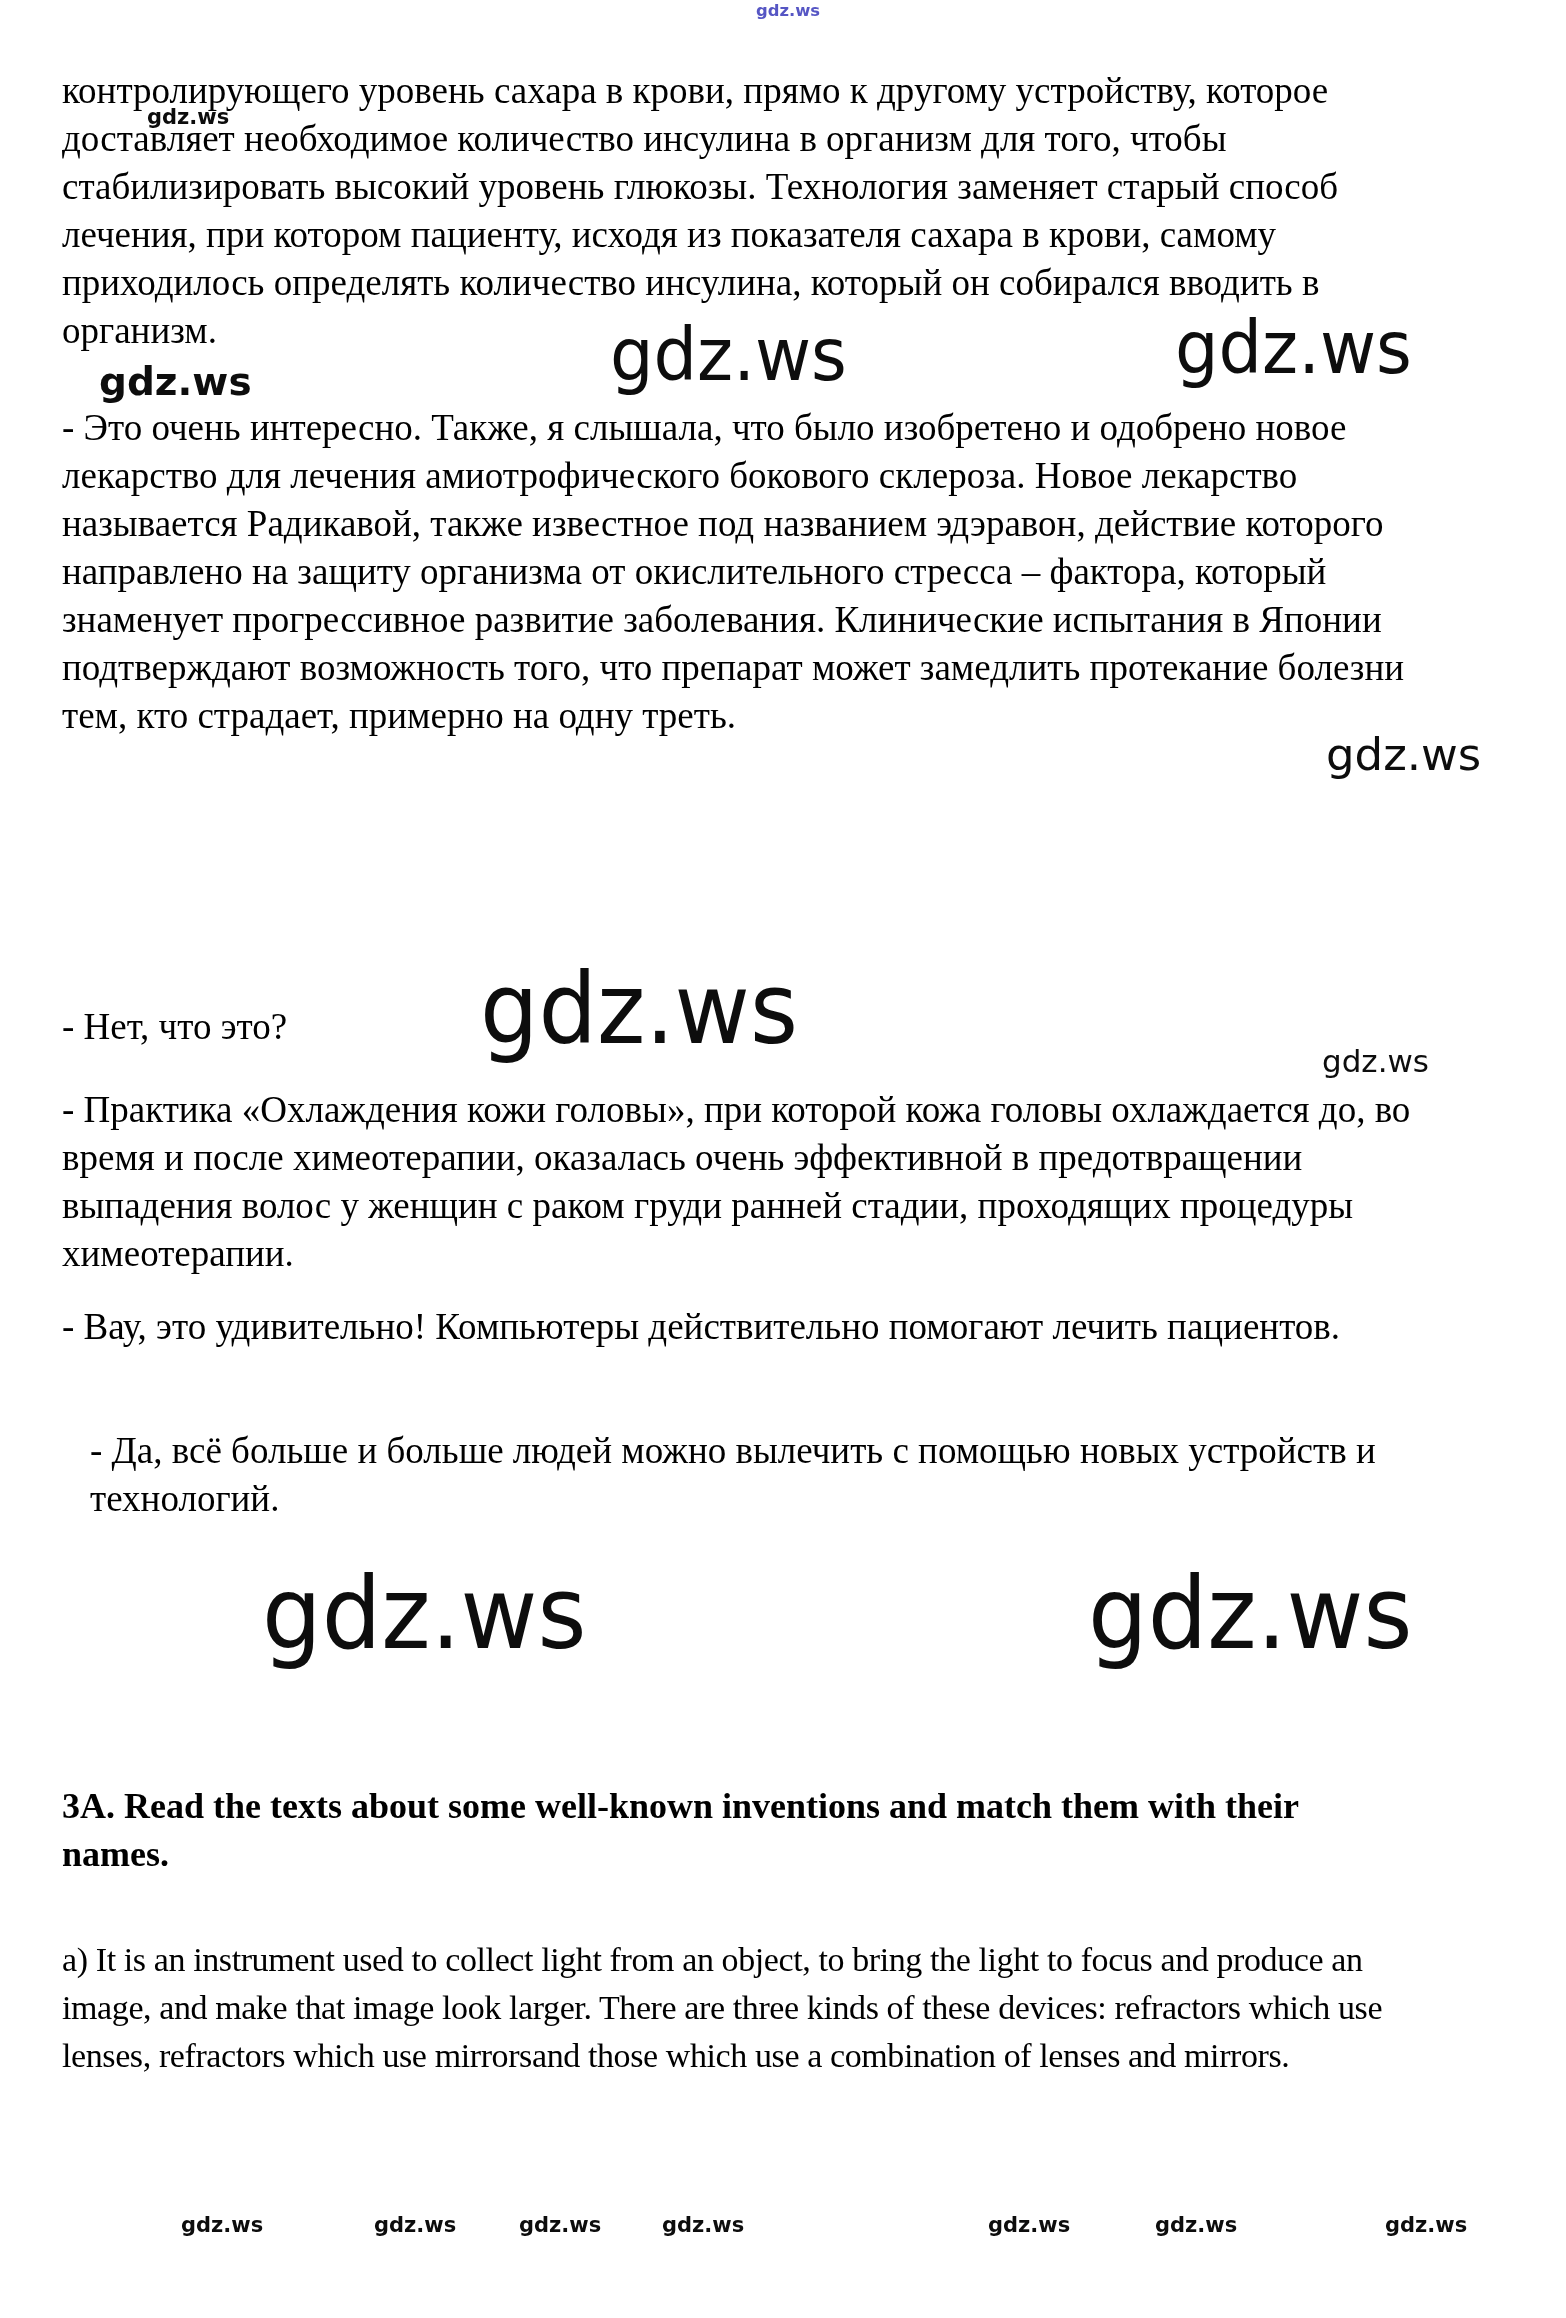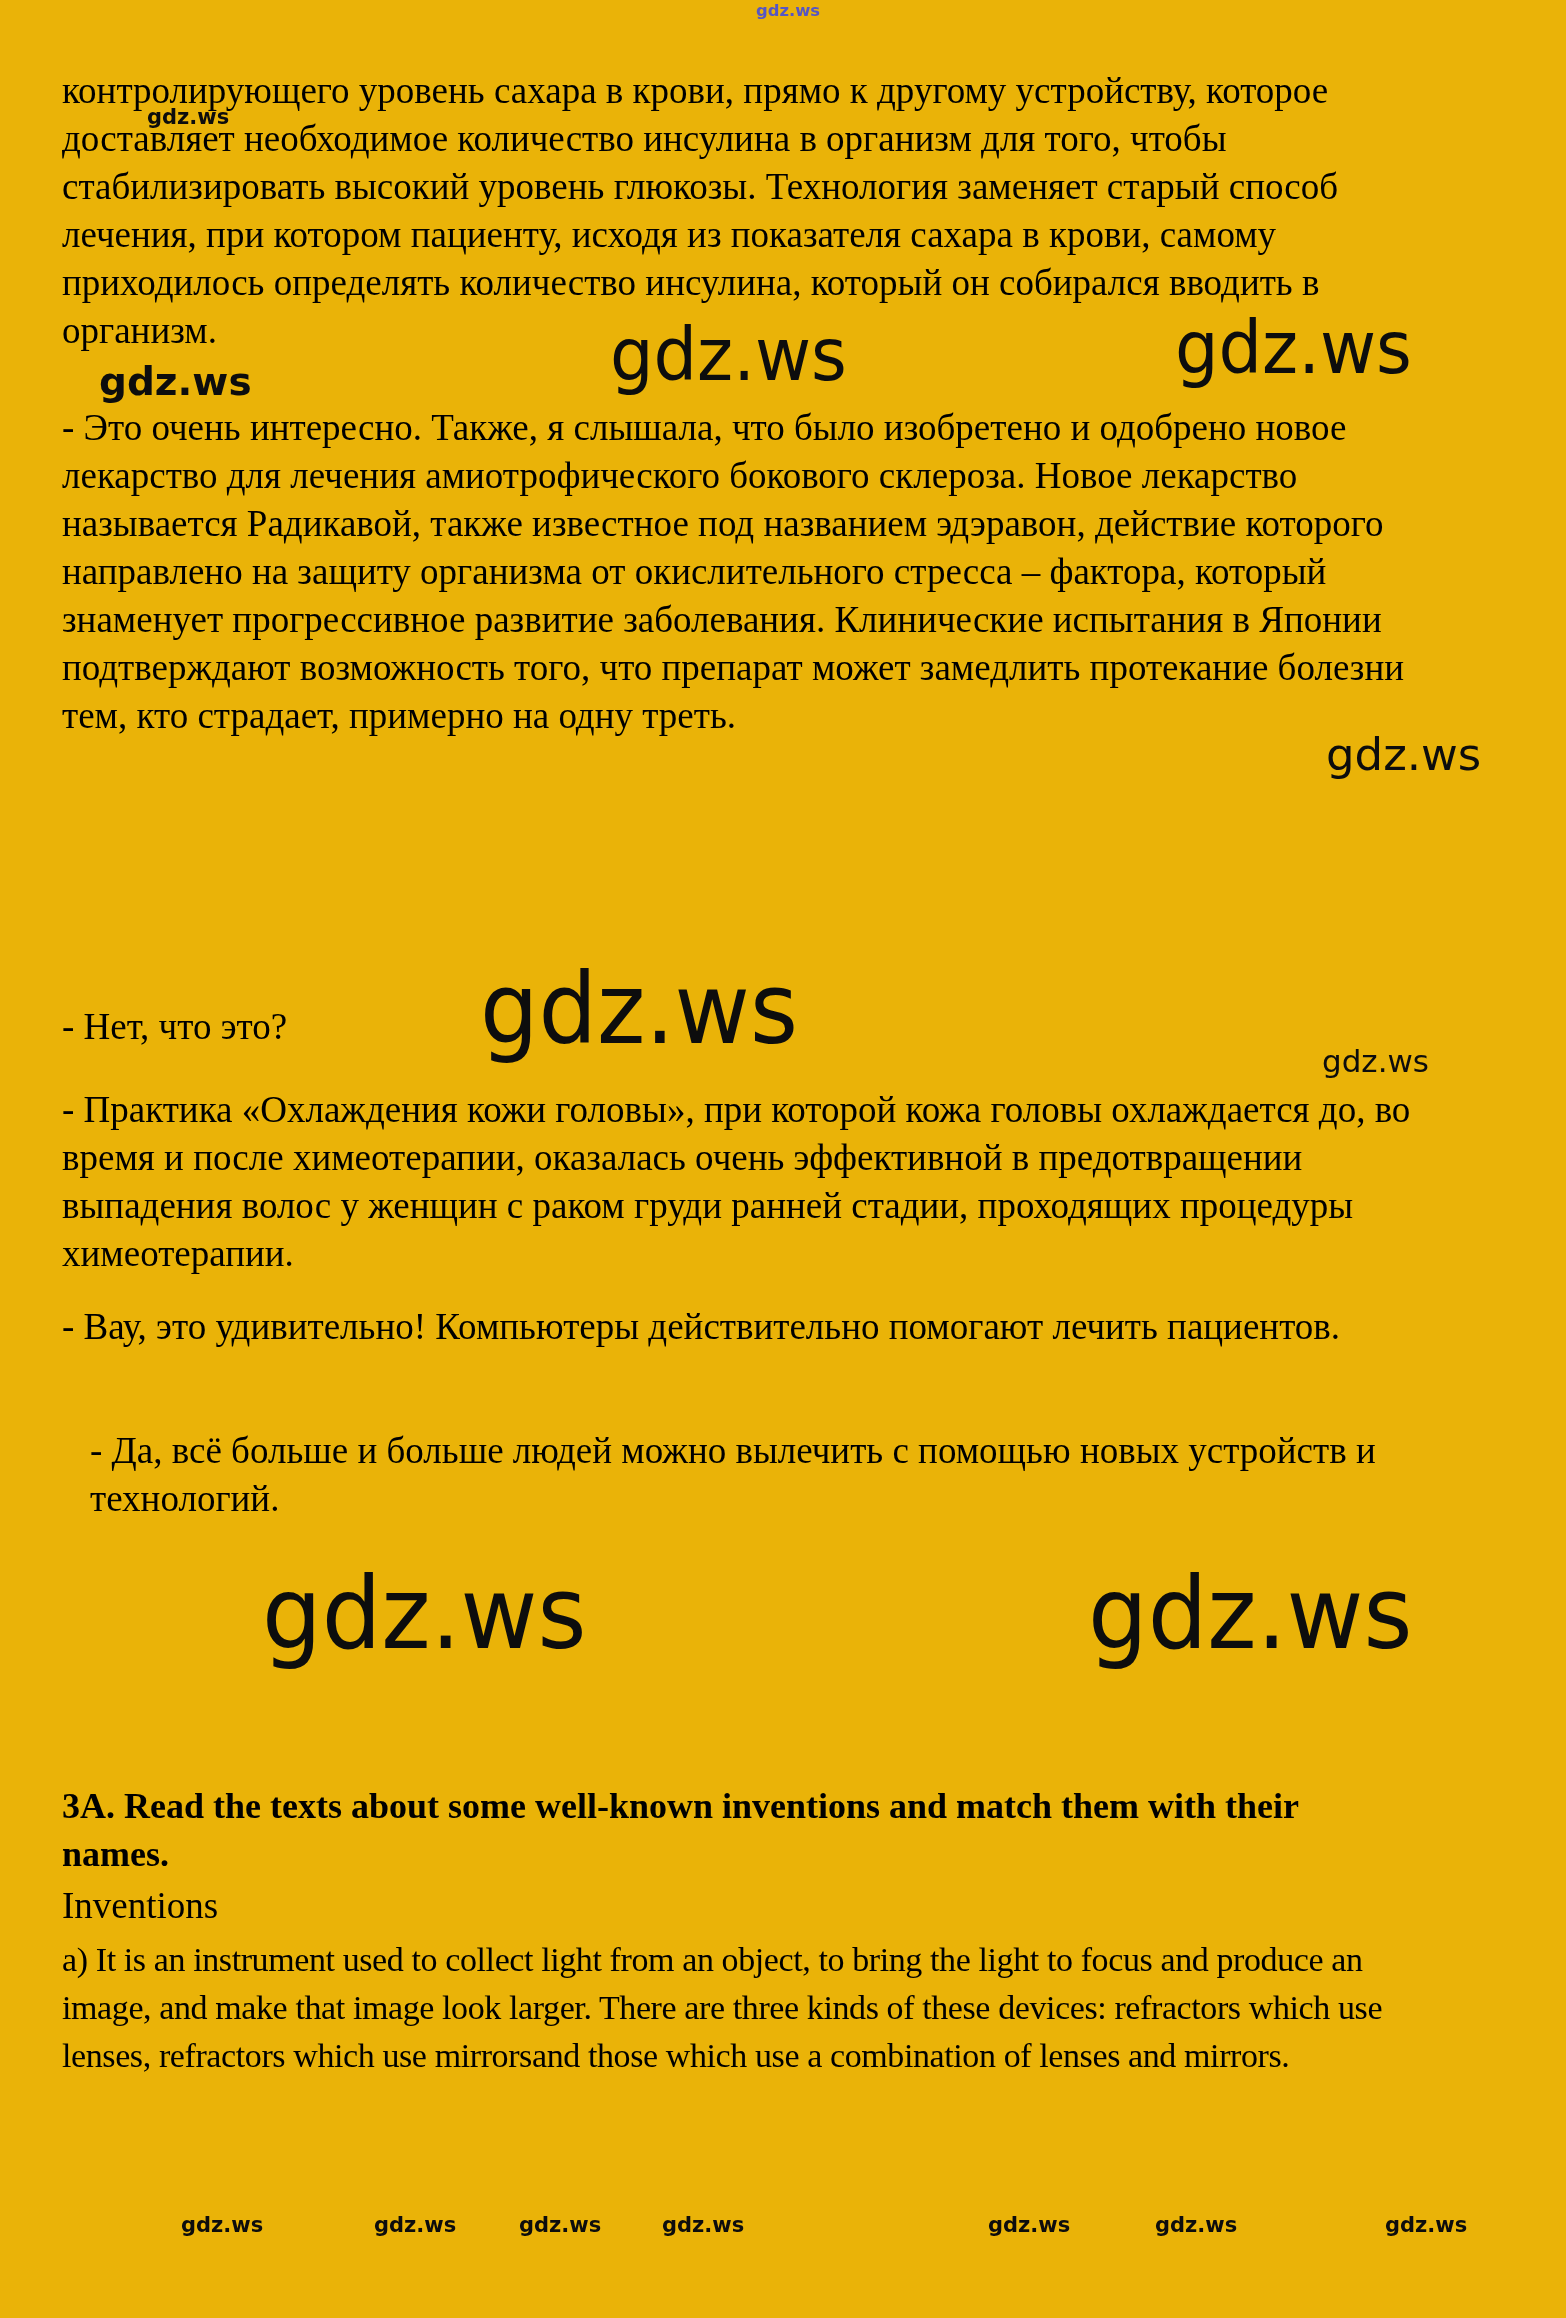--- a/index.html
+++ b/index.html
@@ -1,19 +1,19 @@
 <!DOCTYPE html>
 <html style="font-size:12px"><head>
 <meta charset="utf-8">
 <style>
   html,body{margin:0;padding:0;background:#888;}
   .page{
     position:relative;
     width:1567px;height:2319px;
-    background:#eab308;
+    background:#ffffff;
     overflow:hidden;
     font-family:"Liberation Serif", serif;
     color:#000000;
   }
   .txt{
     position:absolute;left:62px;width:1375px;
     margin:0;line-height:48px;
   }
   .ru{font-size:37px;}
   .en{font-size:34px;letter-spacing:-0.4px;}
@@ -43,21 +43,20 @@
   <span class="wm wm-top">gdz.ws</span>
 
   <p class="txt ru" style="top:67px;">контролирующего уровень сахара в крови, прямо к другому устройству, которое доставляет необходимое количество инсулина в организм для того, чтобы стабилизировать высокий уровень глюкозы. Технология заменяет старый способ лечения, при котором пациенту, исходя из показателя сахара в крови, самому приходилось определять количество инсулина, который он собирался вводить в организм.</p>
   <p class="txt ru" style="top:404px;">- Это очень интересно. Также, я слышала, что было изобретено и одобрено новое лекарство для лечения амиотрофического бокового склероза. Новое лекарство называется Радикавой, также известное под названием эдэравон, действие которого направлено на защиту организма от окислительного стресса – фактора, который знаменует прогрессивное развитие заболевания. Клинические испытания в Японии подтверждают возможность того, что препарат может замедлить протекание болезни тем, кто страдает, примерно на одну треть.</p>
   <p class="txt ru" style="top:1003px;">- Нет, что это?</p>
   <p class="txt ru" style="top:1086px;">- Практика «Охлаждения кожи головы», при которой кожа головы охлаждается до, во время и после химеотерапии, оказалась очень эффективной в предотвращении выпадения волос у женщин с раком груди ранней стадии, проходящих процедуры химеотерапии.</p>
   <p class="txt ru" style="top:1303px;">- Вау, это удивительно! Компьютеры действительно помогают лечить пациентов.</p>
   <p class="txt ru" style="top:1427px;margin-left:28px;">- Да, всё больше и больше людей можно вылечить с помощью новых устройств и технологий.</p>
 
   <p class="txt heading" style="top:1782px;">3A. Read the texts about some well-known inventions and match them with their names.</p>
-  <p class="txt ru" style="top:1882px;">Inventions</p>
   <p class="txt en" style="top:1936px;">a) It is an instrument used to collect light from an object, to bring the light to focus and produce an image, and make that image look larger. There are three kinds of these devices: refractors which use lenses, refractors which use mirrorsand those which use a combination of lenses and mirrors.</p>
 
   <span class="wm wm-sm" style="left:147px;top:107px;font-size:21px;">gdz.ws</span>
   <span class="wm wm-sm" style="left:99px;top:362px;font-size:39px;font-weight:700;">gdz.ws</span>
   <span class="wm wm-cond" style="left:610px;top:318px;font-size:73px;">gdz.ws</span>
   <span class="wm wm-cond" style="left:1175px;top:311px;font-size:73px;">gdz.ws</span>
   <span class="wm" style="left:1326px;top:732px;font-size:45px;">gdz.ws</span>
   <span class="wm wm-cond" style="left:480px;top:960px;font-size:98px;">gdz.ws</span>
   <span class="wm" style="left:1322px;top:1046px;font-size:31px;">gdz.ws</span>
   <span class="wm wm-cond" style="left:262px;top:1564px;font-size:100px;">gdz.ws</span>

